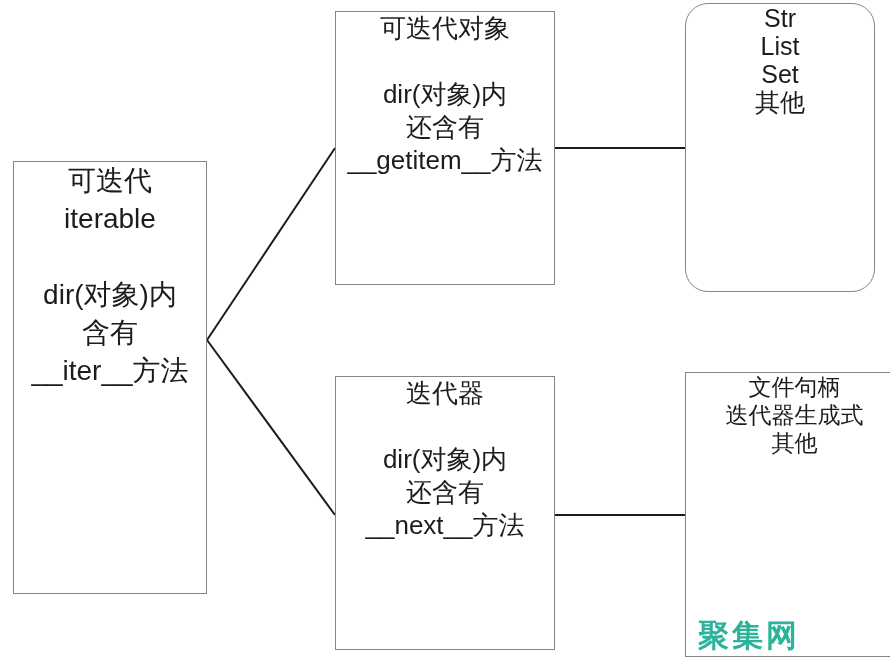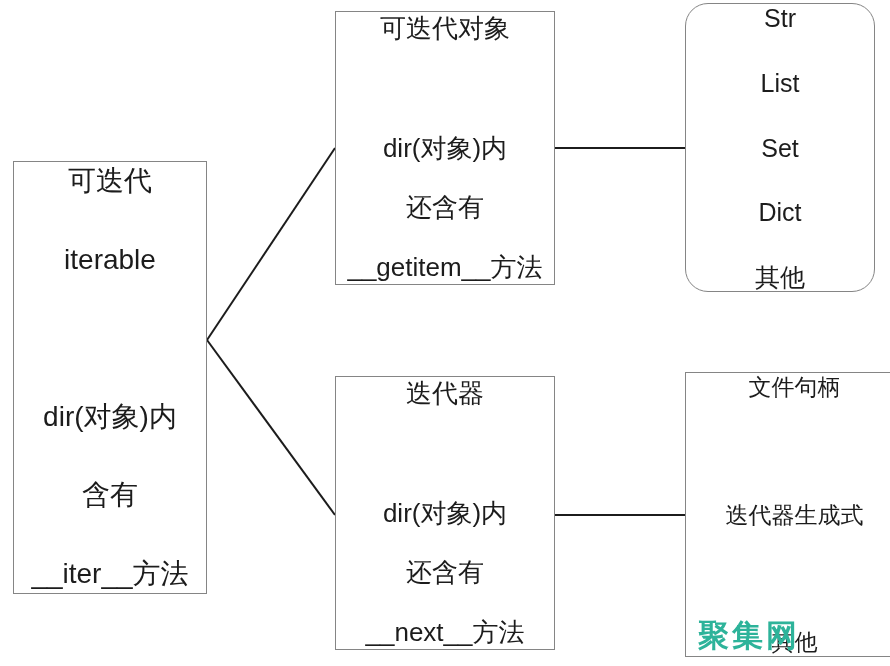--- a/index.html
+++ b/index.html
@@ -22,21 +22,21 @@
     left: 0; top: 0;
     width: 890px; height: 666px;
     pointer-events: none;
   }
   .box {
     position: absolute;
     background: #ffffff;
     border: 1.5px solid #858585;
     display: flex;
     flex-direction: column;
-    justify-content: space-between;
+    justify-content: flex-start;
     align-items: center;
     text-align: center;
     color: #1c1c1c;
     box-sizing: border-box;
   }
   .box .tl {
     width: 100%;
     height: var(--lh);
     line-height: var(--lh);
     font-size: var(--fs);
@@ -83,21 +83,20 @@
     <div class="tl"></div>
     <div class="tl">dir(对象)内</div>
     <div class="tl">还含有</div>
     <div class="tl">__getitem__方法</div>
   </div>
 
   <div class="box" id="box-iterable-types">
     <div class="tl">Str</div>
     <div class="tl">List</div>
     <div class="tl">Set</div>
-    <div class="tl">Dict</div>
     <div class="tl">其他</div>
   </div>
 
   <div class="box" id="box-iterator">
     <div class="tl">迭代器</div>
     <div class="tl"></div>
     <div class="tl">dir(对象)内</div>
     <div class="tl">还含有</div>
     <div class="tl">__next__方法</div>
   </div>

